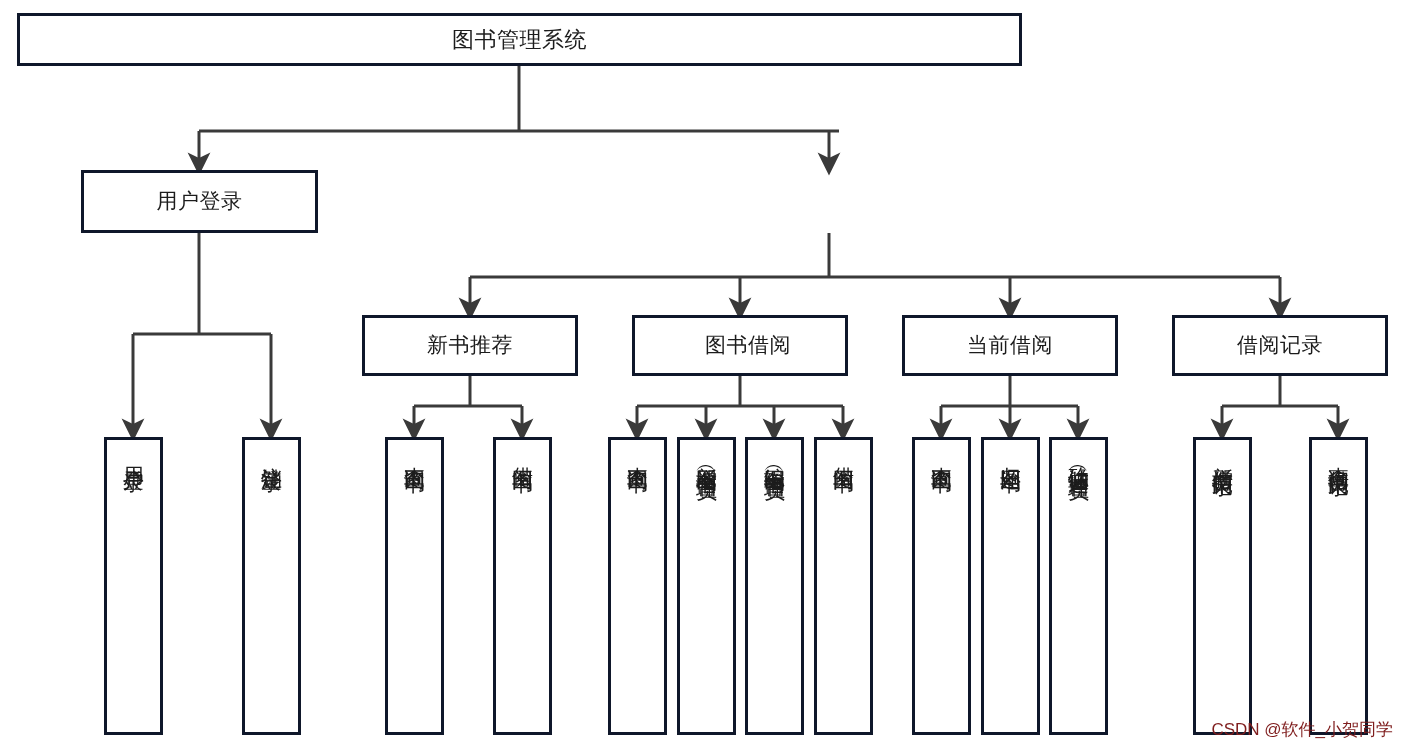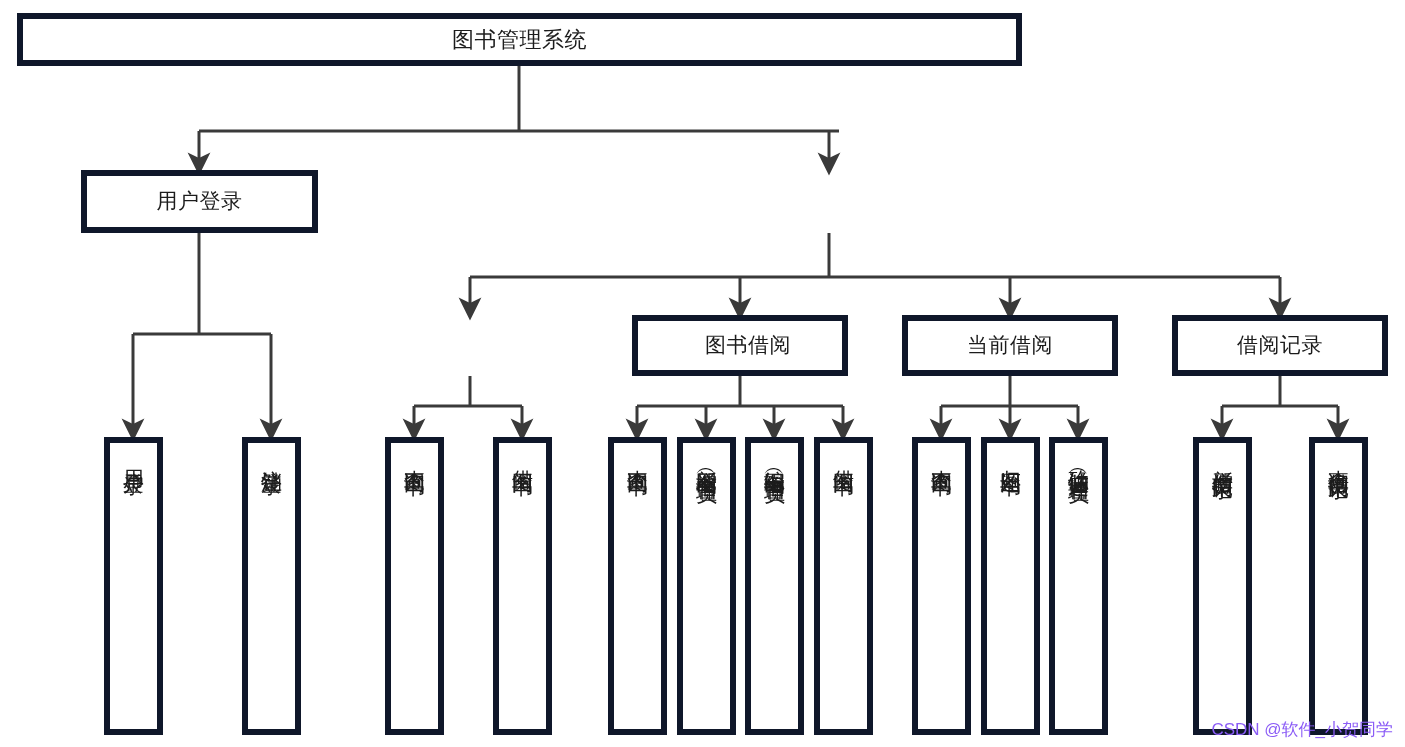--- a/index.html
+++ b/index.html
@@ -23,21 +23,21 @@
     left: 0;
     top: 0;
     width: 1405px;
     height: 747px;
     pointer-events: none;
   }
   .node {
     position: absolute;
     box-sizing: border-box;
     background: #ffffff;
-    border: 6px solid #0f172a;
+    border: 3px solid #0f172a;
     display: flex;
     align-items: center;
     justify-content: center;
     color: #1c1c1c;
   }
   .node-label {
     display: block;
     text-align: center;
     line-height: 1.18;
     white-space: pre-line;
@@ -63,21 +63,21 @@
     line-height: 1.05;
     letter-spacing: 2px;
     white-space: nowrap;
     max-height: 100%;
   }
   .watermark {
     position: absolute;
     right: 12px;
     bottom: 6px;
     font-size: 17px;
-    color: #8b5cf6;
+    color: #7f1d1d;
     white-space: nowrap;
     user-select: none;
   }
 </style>
 </head>
 <body>
 
 <div id="diagram-root">
 
   <svg id="edge-layer" viewBox="0 0 1405 747" xmlns="http://www.w3.org/2000/svg">
@@ -131,20 +131,23 @@
   </svg>
 
   <div class="node horiz root" style="left:17px; top:13px; width:1005px; height:53px;">
     <span class="node-label">图书管理系统</span>
   </div>
 
   <div class="node horiz" style="left:81px; top:170px; width:237px; height:63px;">
     <span class="node-label">用户登录</span>
   </div>
 
+  <div class="node horiz" style="left:362px; top:315px; width:216px; height:61px;">
+    <span class="node-label">新书推荐</span>
+  </div>
   <div class="node horiz" style="left:632px; top:315px; width:216px; height:61px;padding-left:16px;">
     <span class="node-label">图书借阅</span>
   </div>
   <div class="node horiz" style="left:902px; top:315px; width:216px; height:61px;">
     <span class="node-label">当前借阅</span>
   </div>
   <div class="node horiz" style="left:1172px; top:315px; width:216px; height:61px;align-items:center;">
     <span class="node-label">借阅记录</span>
   </div>
 

